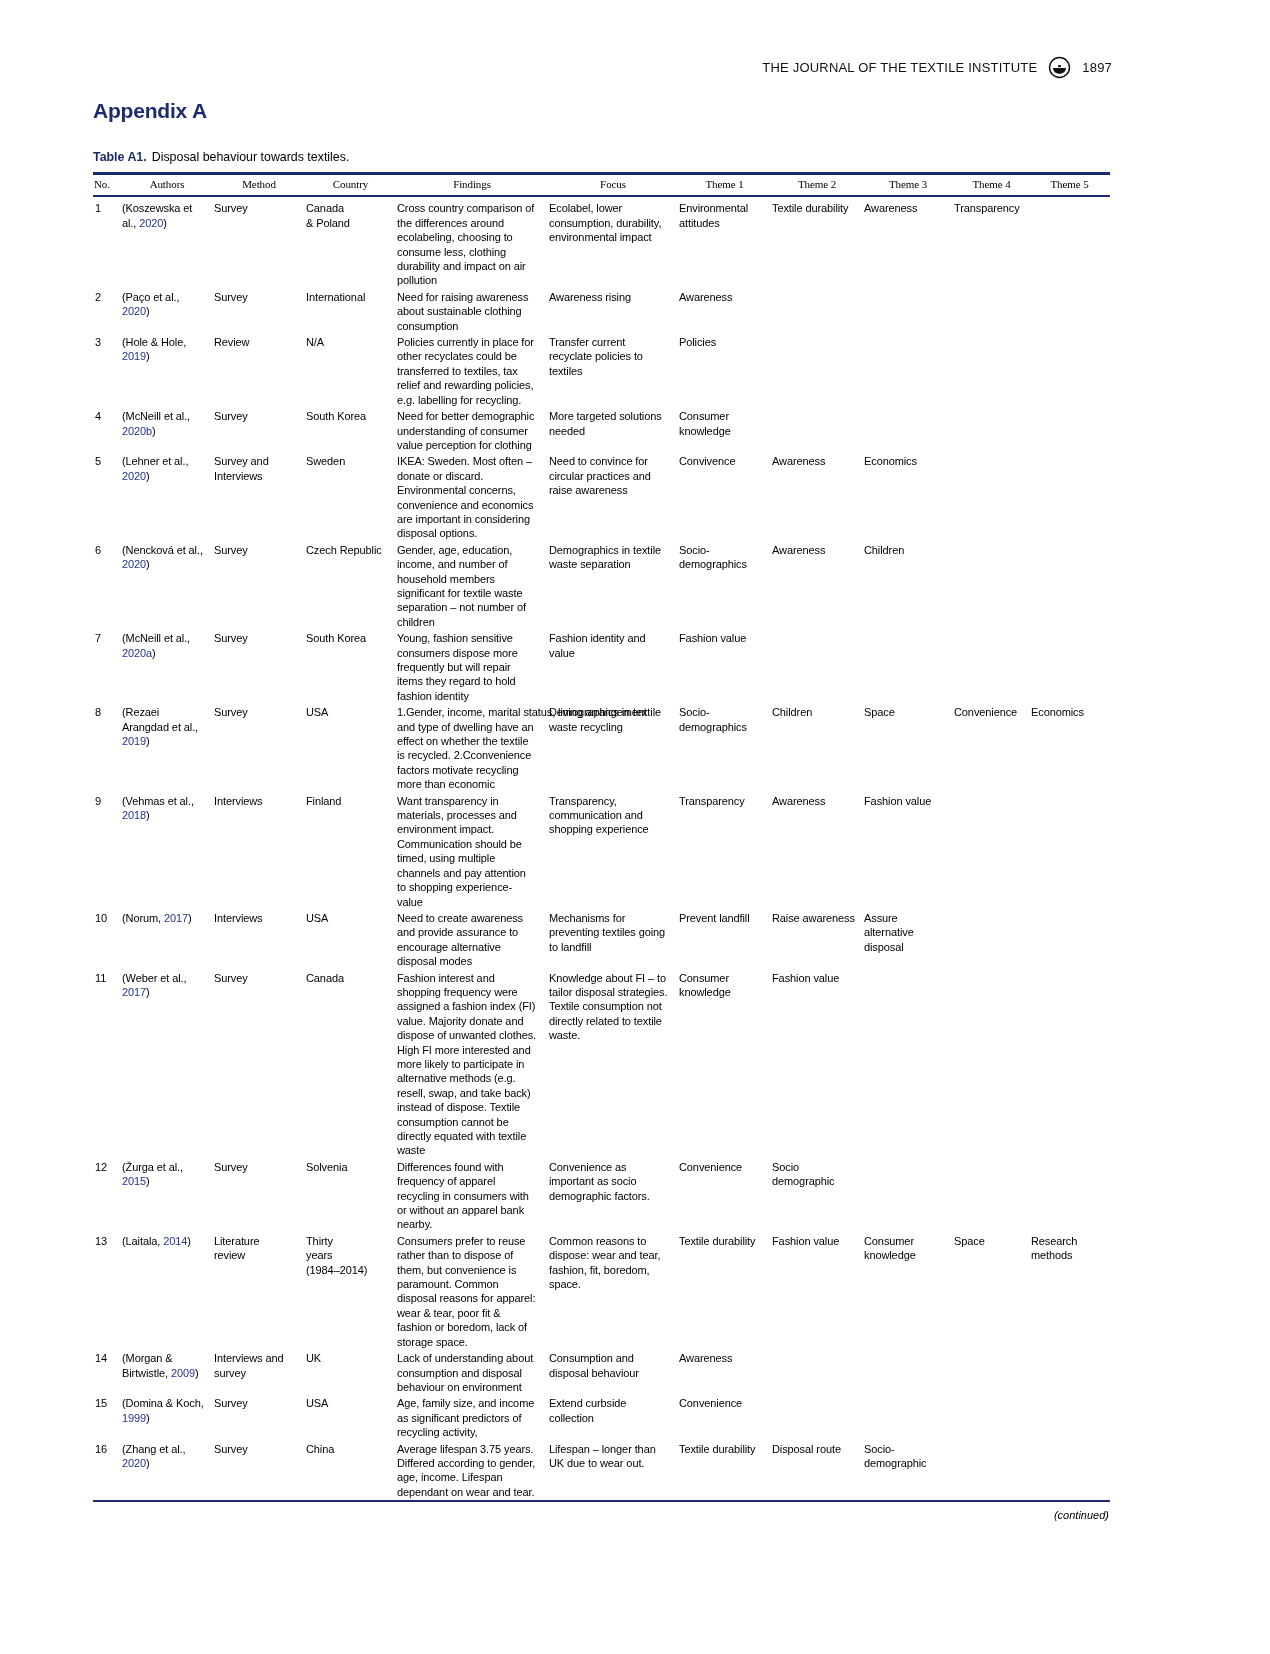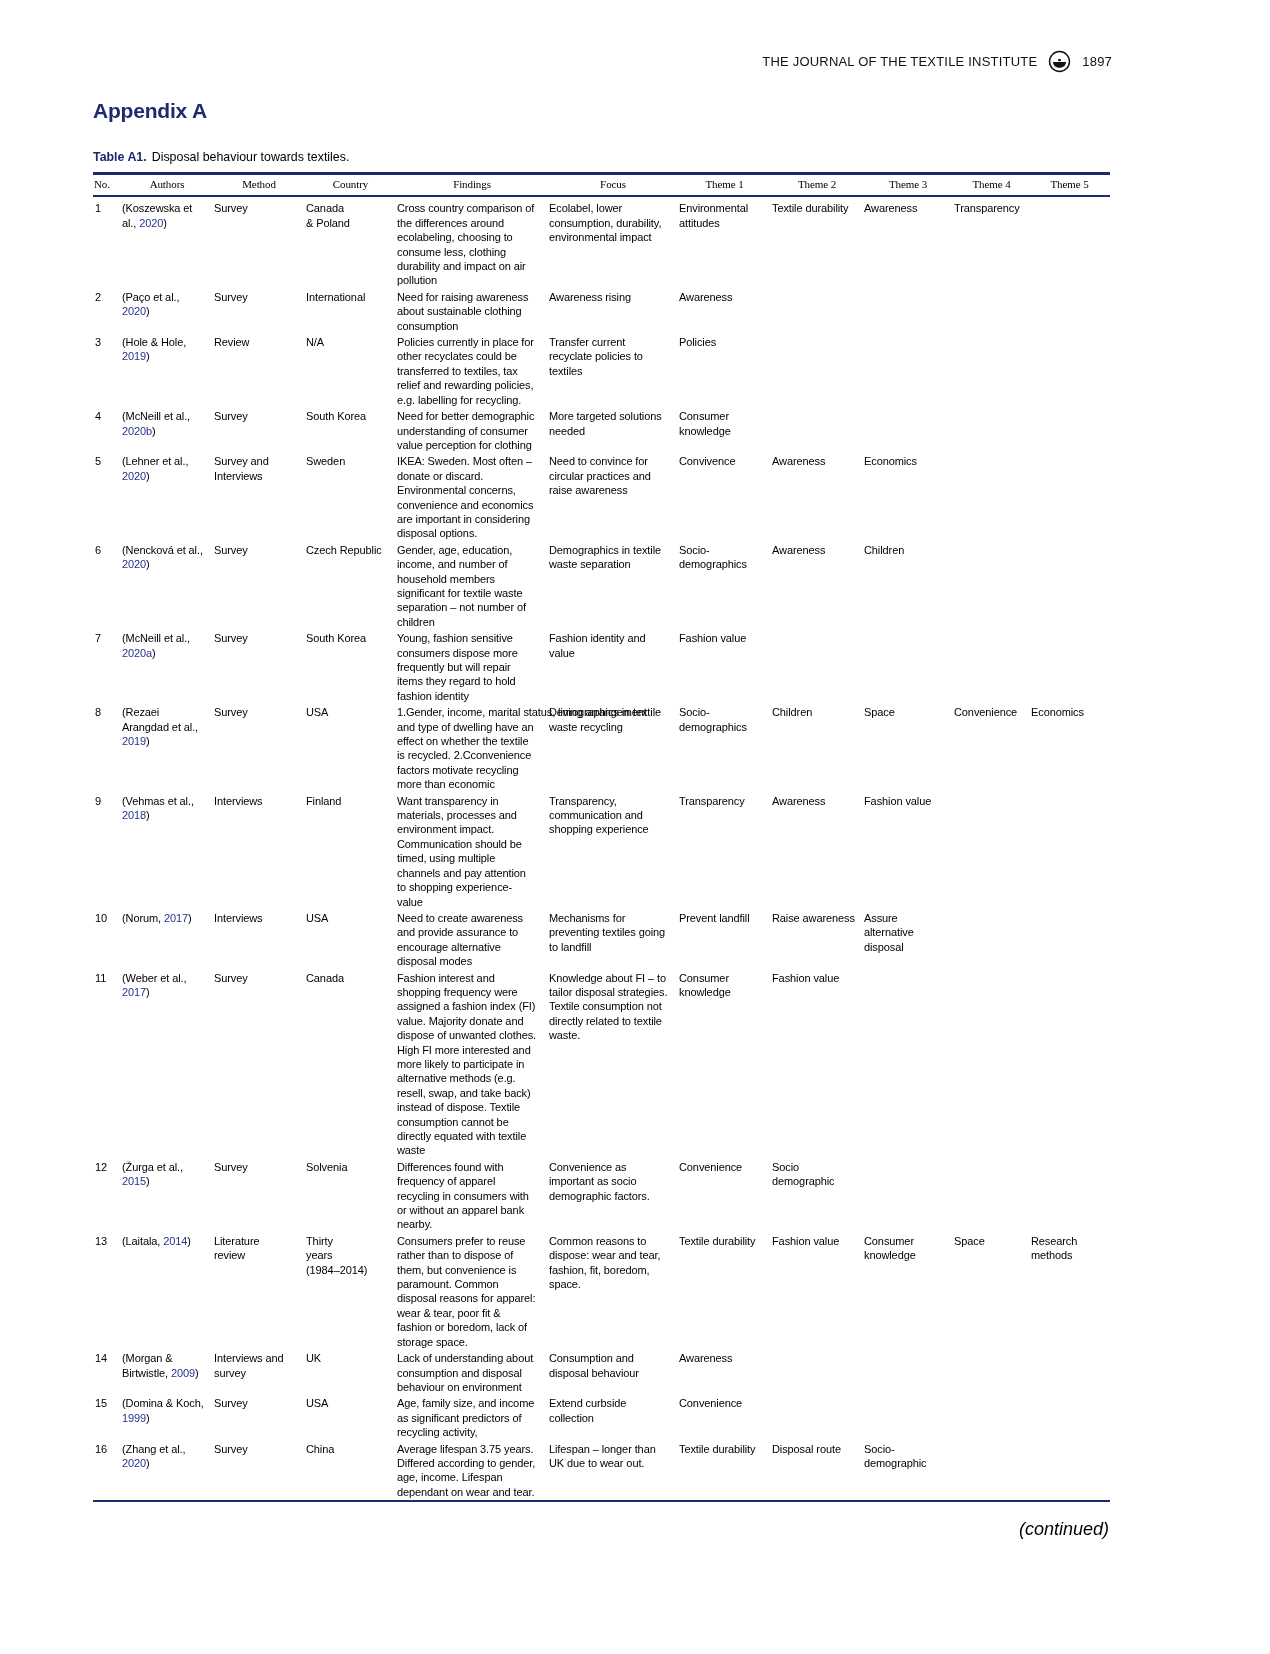--- a/index.html
+++ b/index.html
@@ -8,21 +8,21 @@
     position: relative;
     width: 1270px;
     height: 1654px;
     background: #ffffff;
     font-family: "Liberation Sans", sans-serif;
     color: #000;
     overflow: hidden;
   }
   .journal-header {
     position: absolute;
-    top: 50px;
+    top: 56px;
     right: 158px;
     display: flex;
     align-items: center;
     gap: 11px;
     font-size: 13px;
     letter-spacing: 0.2px;
     color: #111;
     white-space: nowrap;
   }
   .journal-header .logo { width: 23px; height: 23px; display: block; }
@@ -82,24 +82,24 @@
   td.col-focus    { padding-right: 10px; }
   td.col-theme1   { padding-right: 12px; }
   td.col-theme2   { padding-right: 6px; }
   td.col-theme3   { padding-right: 10px; }
   td.col-theme4   { padding-right: 8px; }
   td.col-theme5   { padding-right: 0; }
   tbody tr:first-child td { padding-top: 4px; }
   .year-link { color: #26338B; cursor: pointer; }
   .nowrap { white-space: nowrap; text-align: center; }
   .continued {
-    margin-top: 17px;
+    margin-top: 7px;
     text-align: right;
     font-style: italic;
-    font-size: 18px;
+    font-size: 11px;
     padding-right: 1px;
   }
 </style>
 </head>
 <body>
 
 <div class="page">
 
   <header class="journal-header">
     <span>THE JOURNAL OF THE TEXTILE INSTITUTE</span>

